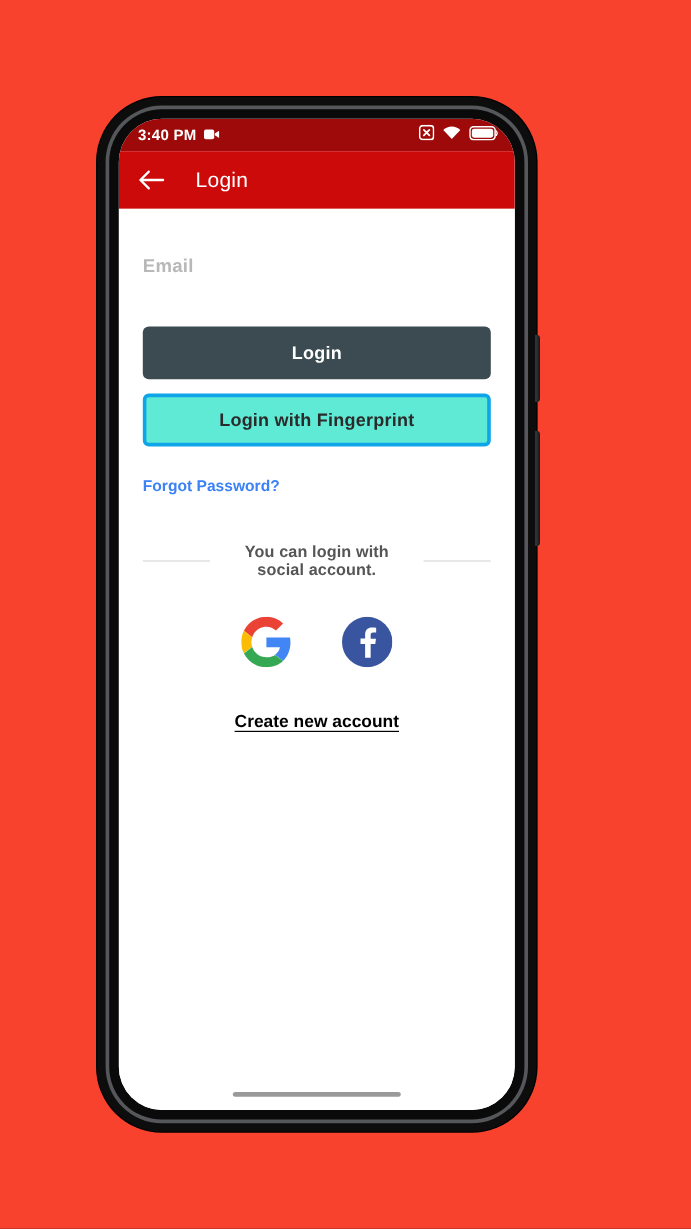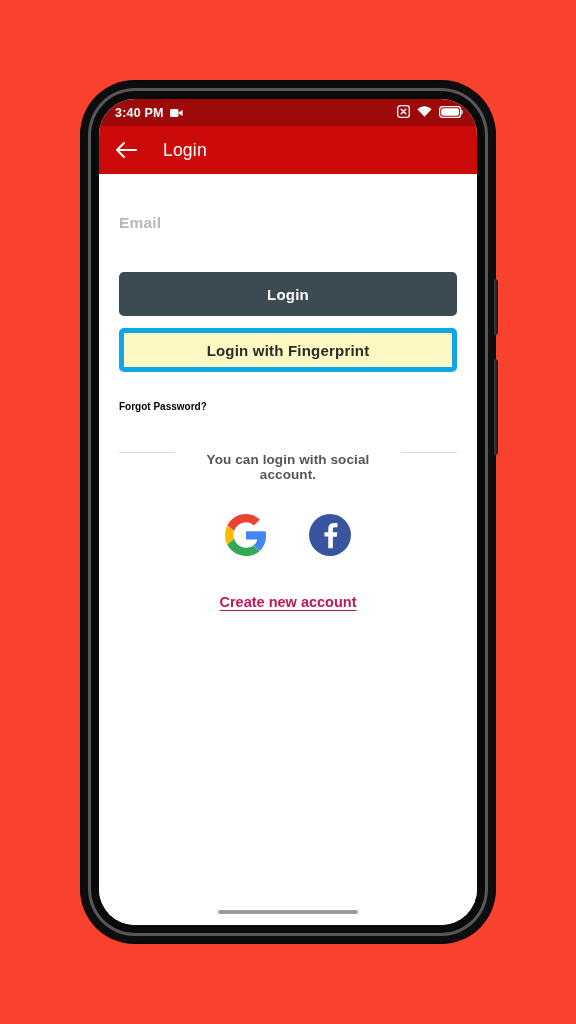--- a/index.html
+++ b/index.html
@@ -10,21 +10,21 @@
   }
   body {
     background:#F9422E;
     position:relative;
   }
 
   
   .device {
     position:absolute;
     left:81px; top:81px;
-    width:414px; height:862px;
+    width:366px; height:862px;
     background:#0d0d0d;
     border-radius:54px;
     box-shadow:0 0 0 1px #000;
   }
   
   .bezel-ring {
     position:absolute;
     left:7px; top:7px; right:7px; bottom:7px;
     border-radius:47px;
     background:#55575a;
@@ -131,42 +131,42 @@
     cursor:pointer;
     letter-spacing:.2px;
   }
   .btn-primary {
     margin-top:22px;
     background:#3C4A52;
     color:#ffffff;
   }
   .btn-outline {
     margin-top:12px;
-    background:#fef9c3;
+    background:#5eead4;
     color:#2b2b2b;
-    border:5px solid #0ea5e9;
+    border:3px solid #0ea5e9;
   }
 
   .link-row {
     margin-top:24px;
     display:flex;
     align-items:flex-start;
   }
   .link-row .l-left { width:170px; flex:0 0 auto; }
   .link-text {
-    font-size:10px;
-    color:#000000;
+    font-size:13px;
+    color:#3b82f6;
     line-height:1.25;
     cursor:pointer;
   }
 
   .divider-row {
     margin-top:38px;
     display:flex;
-    align-items:flex-start;
+    align-items:center;
     gap:10px;
   }
   .divider-line {
     height:1px;
     background:#d9d9d9;
     width:56px;
     flex:0 0 auto;
   }
   .divider-text {
     flex:1 1 auto;
@@ -185,21 +185,21 @@
   }
   .social-btn { cursor:pointer; display:flex; }
 
   .create-wrap {
     margin-top:38px;
     display:flex;
     justify-content:center;
   }
   .create-link {
     font-size:14.5px;
-    color:#be185d;
+    color:#000000;
     text-decoration:underline;
     text-underline-offset:3px;
     cursor:pointer;
   }
 
   .home-indicator-wrap {
     margin-top:auto;
     display:flex;
     justify-content:center;
     padding-bottom:11px;

